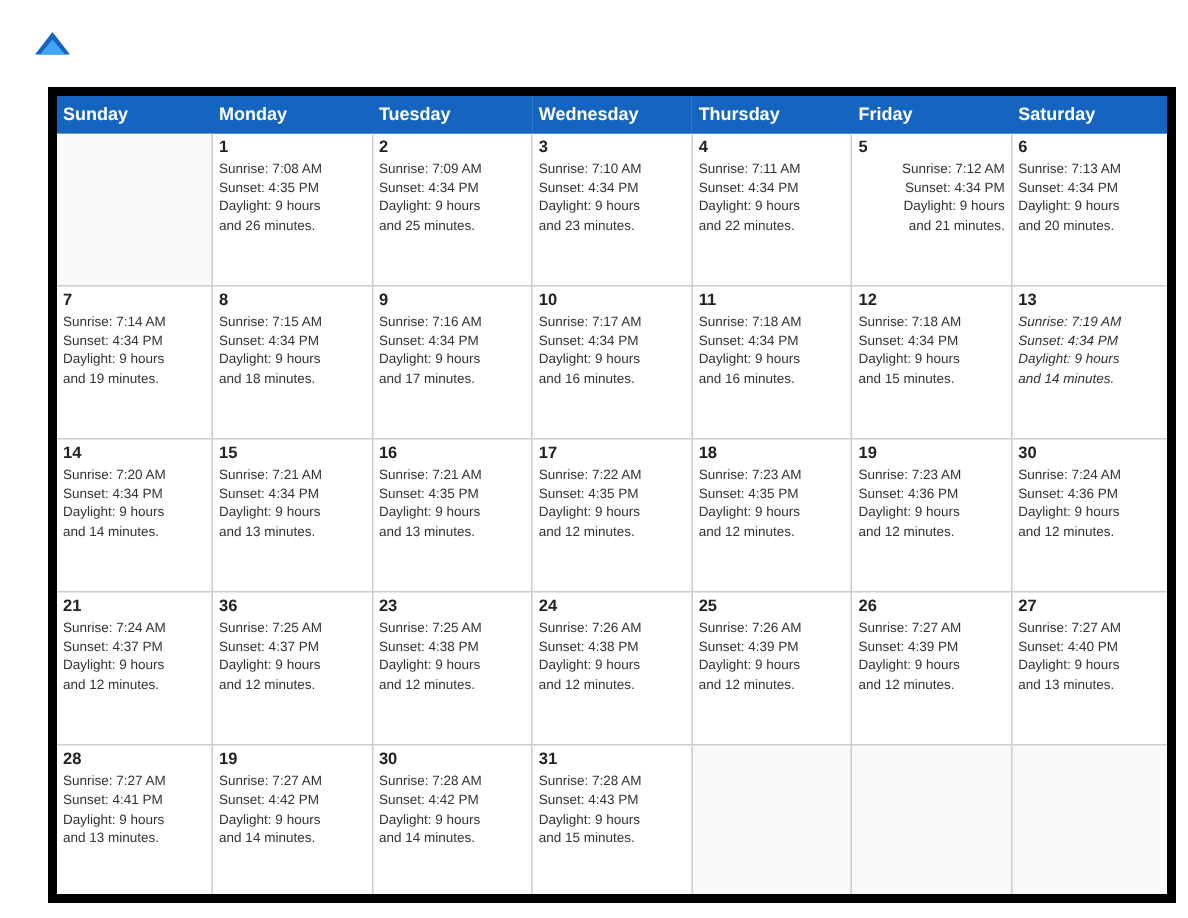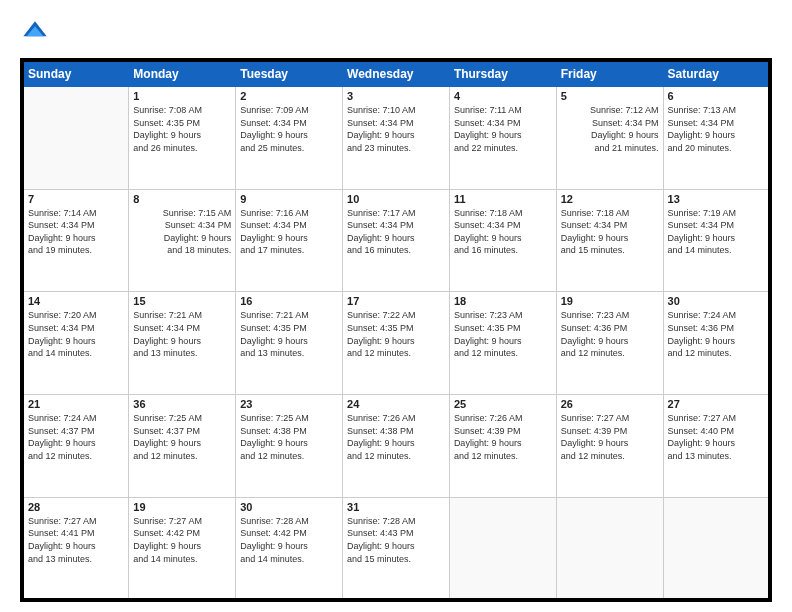--- a/index.html
+++ b/index.html
@@ -47,24 +47,25 @@
       font-weight: bold;
       color: #222;
       line-height: 1.1;
     }
     .location-title {
       font-size: 14px;
       color: #444;
     }
     .calendar {
       flex: 1;
-      border: 4px solid #000000;
+      border: 6px solid #000000;
       border-collapse: collapse;
       width: 100%;
       table-layout: fixed;
+      margin-left: 12px;
     }
     .calendar th {
       background: #1565c0;
       color: #fff;
       font-size: 12px;
       font-weight: bold;
       padding: 5px 4px;
       border: 1px solid #1565c0;
       text-align: left;
     }
@@ -173,21 +174,21 @@
         <tr>
           <td>
             <div class="day-number">7</div>
             <div class="cell-info" style="white-space: pre-line;">Sunrise: 7:14 AM
 Sunset: 4:34 PM
 Daylight: 9 hours
 and 19 minutes.</div>
           </td>
           <td>
             <div class="day-number">8</div>
-            <div class="cell-info" style="white-space: pre-line; text-align: right;">Sunrise: 7:15 AM
+            <div class="cell-info" style="white-space: pre-line;">Sunrise: 7:15 AM
 Sunset: 4:34 PM
 Daylight: 9 hours
 and 18 minutes.</div>
           </td>
           <td>
             <div class="day-number">9</div>
             <div class="cell-info" style="white-space: pre-line;">Sunrise: 7:16 AM
 Sunset: 4:34 PM
 Daylight: 9 hours
 and 17 minutes.</div>
@@ -208,21 +209,21 @@
           </td>
           <td>
             <div class="day-number">12</div>
             <div class="cell-info" style="white-space: pre-line;">Sunrise: 7:18 AM
 Sunset: 4:34 PM
 Daylight: 9 hours
 and 15 minutes.</div>
           </td>
           <td>
             <div class="day-number">13</div>
-            <div class="cell-info" style="white-space: pre-line;">Sunrise: 7:19 AM
+            <div class="cell-info" style="white-space: pre-line; font-style: italic;">Sunrise: 7:19 AM
 Sunset: 4:34 PM
 Daylight: 9 hours
 and 14 minutes.</div>
           </td>
         </tr>
         <tr>
           <td>
             <div class="day-number">14</div>
             <div class="cell-info" style="white-space: pre-line;">Sunrise: 7:20 AM
 Sunset: 4:34 PM

